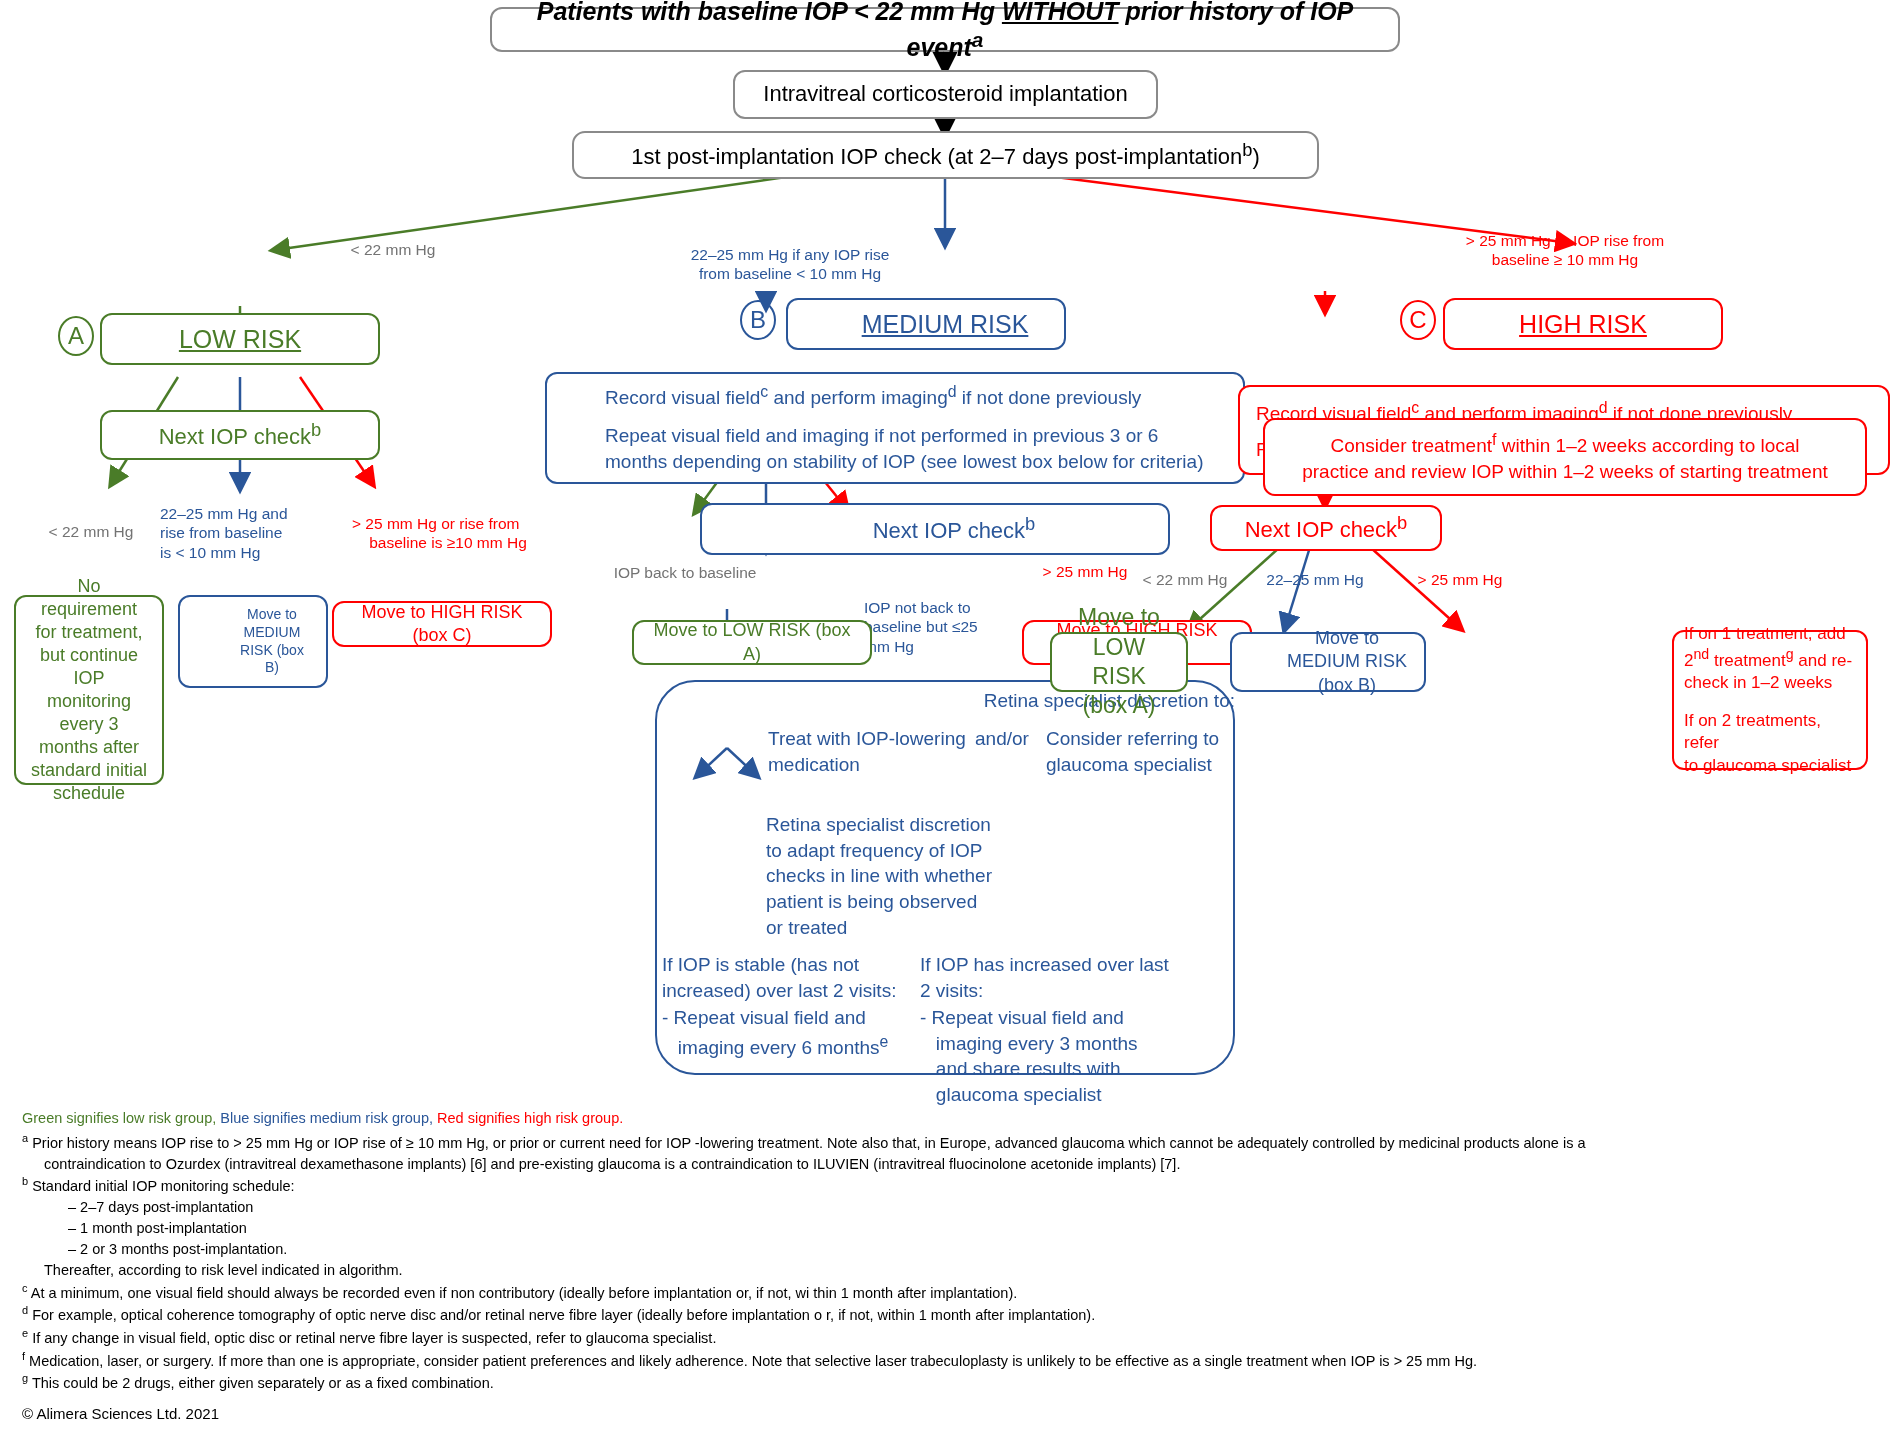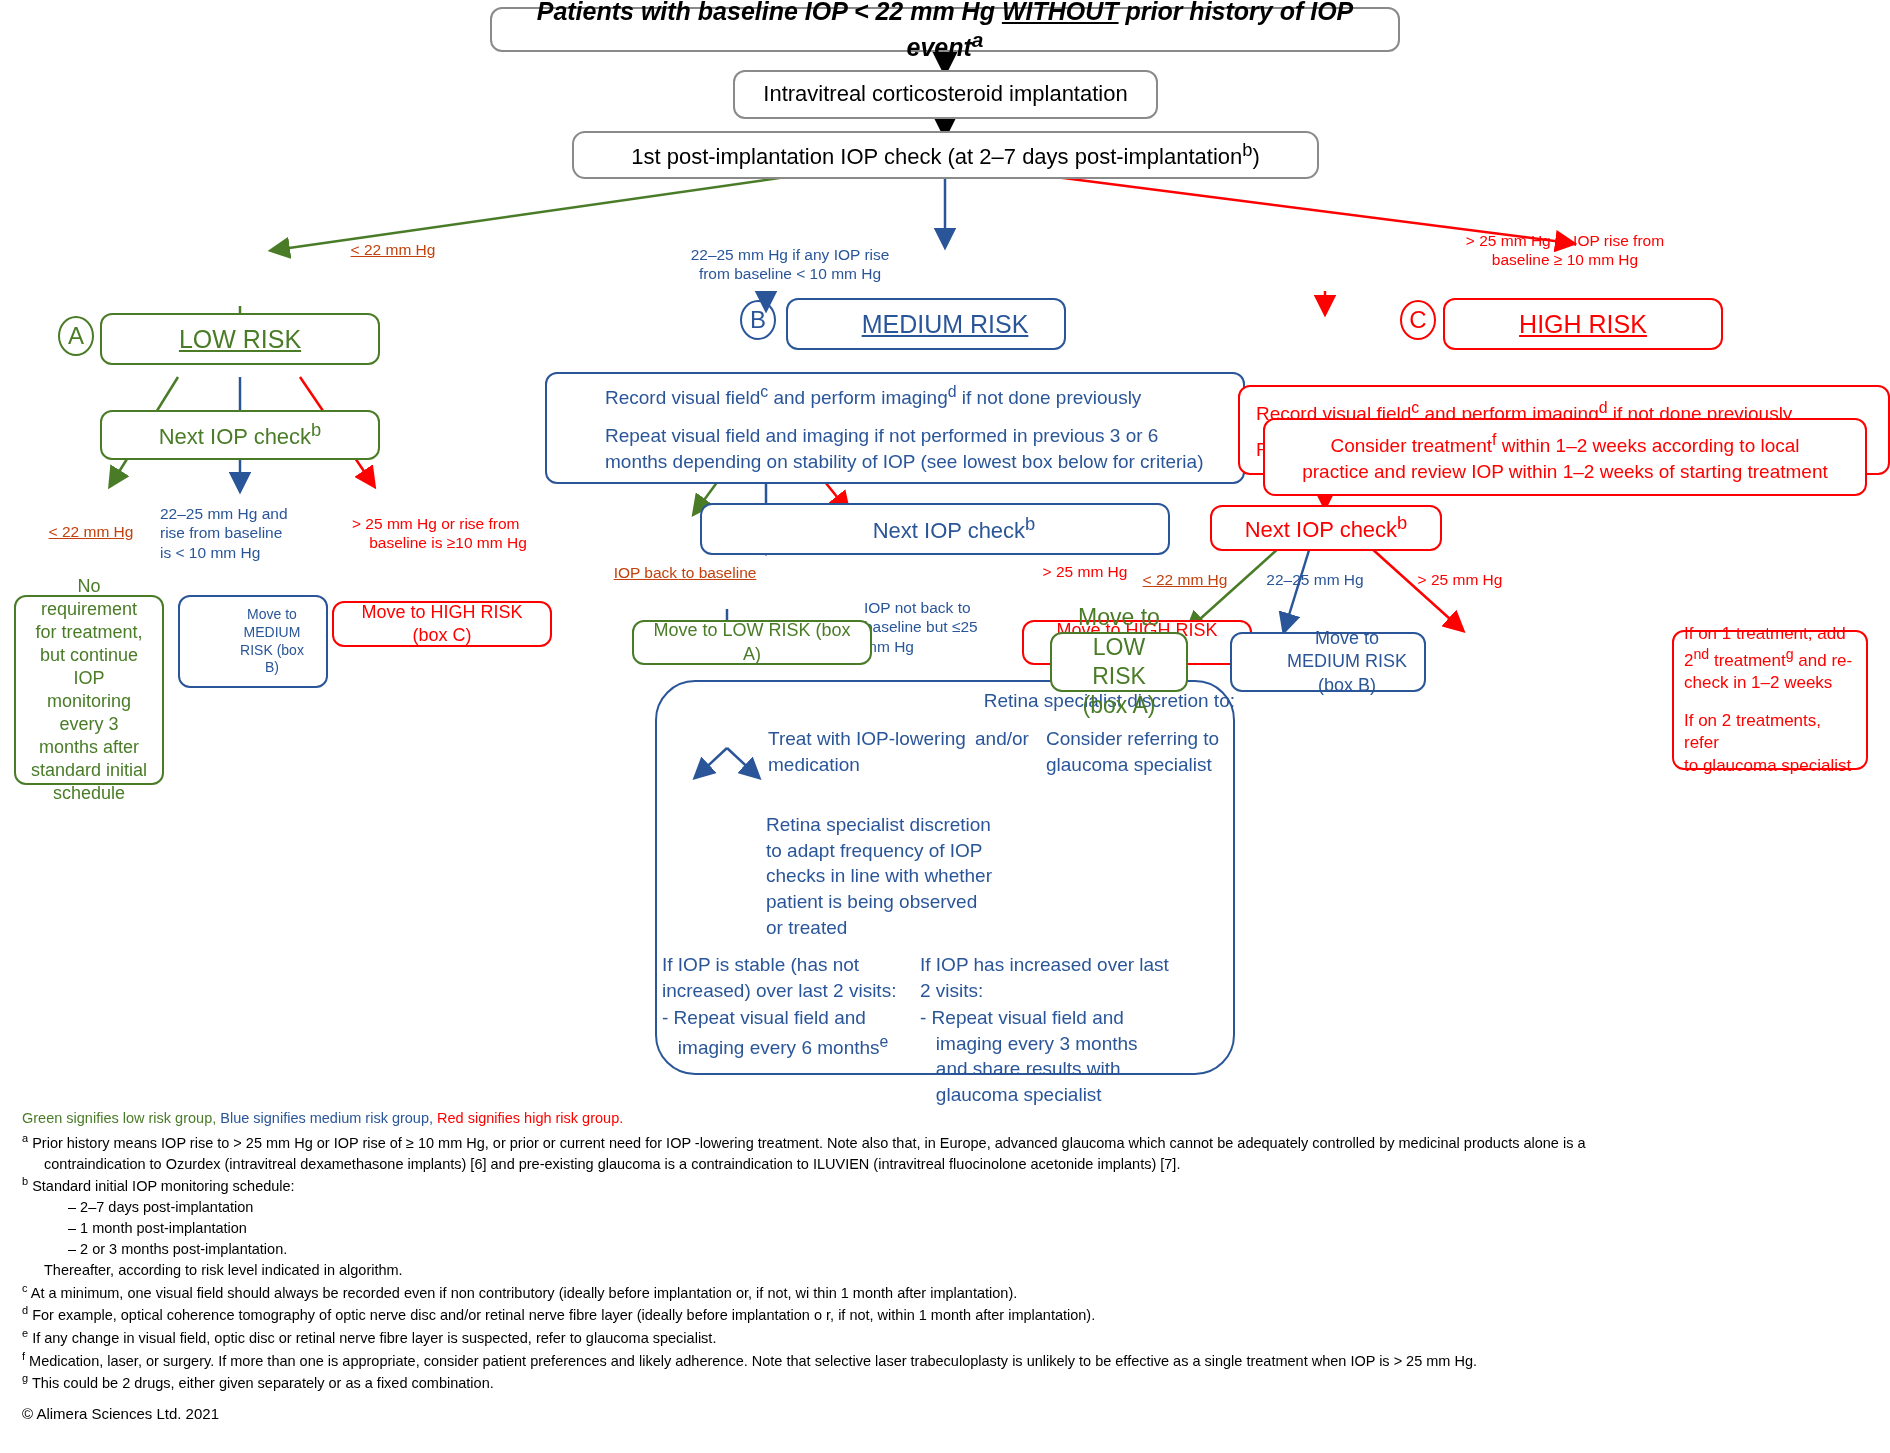--- a/index.html
+++ b/index.html
@@ -37,21 +37,21 @@
   .risk-head { font-size:25px; font-weight:400; }
   .risk-head .u { text-decoration:underline; }
 
   .lbl {
     position:absolute;
     font-size:15.5px;
     line-height:1.25;
     text-align:center;
     white-space:nowrap;
   }
-  .lbl.green { color:#c2410c;text-decoration:underline; }
+  .lbl.green { color:#737373; }
   .lbl.blue  { color:#2a5699;text-align:center; }
   .lbl.red   { color:#ff0000; }
   .lbl.wrap  { white-space:normal; }
 
   .circ {
     position:absolute;
     width:36px; height:40px;
     border:2px solid;
     border-radius:50%;
     display:flex; align-items:center; justify-content:center;

